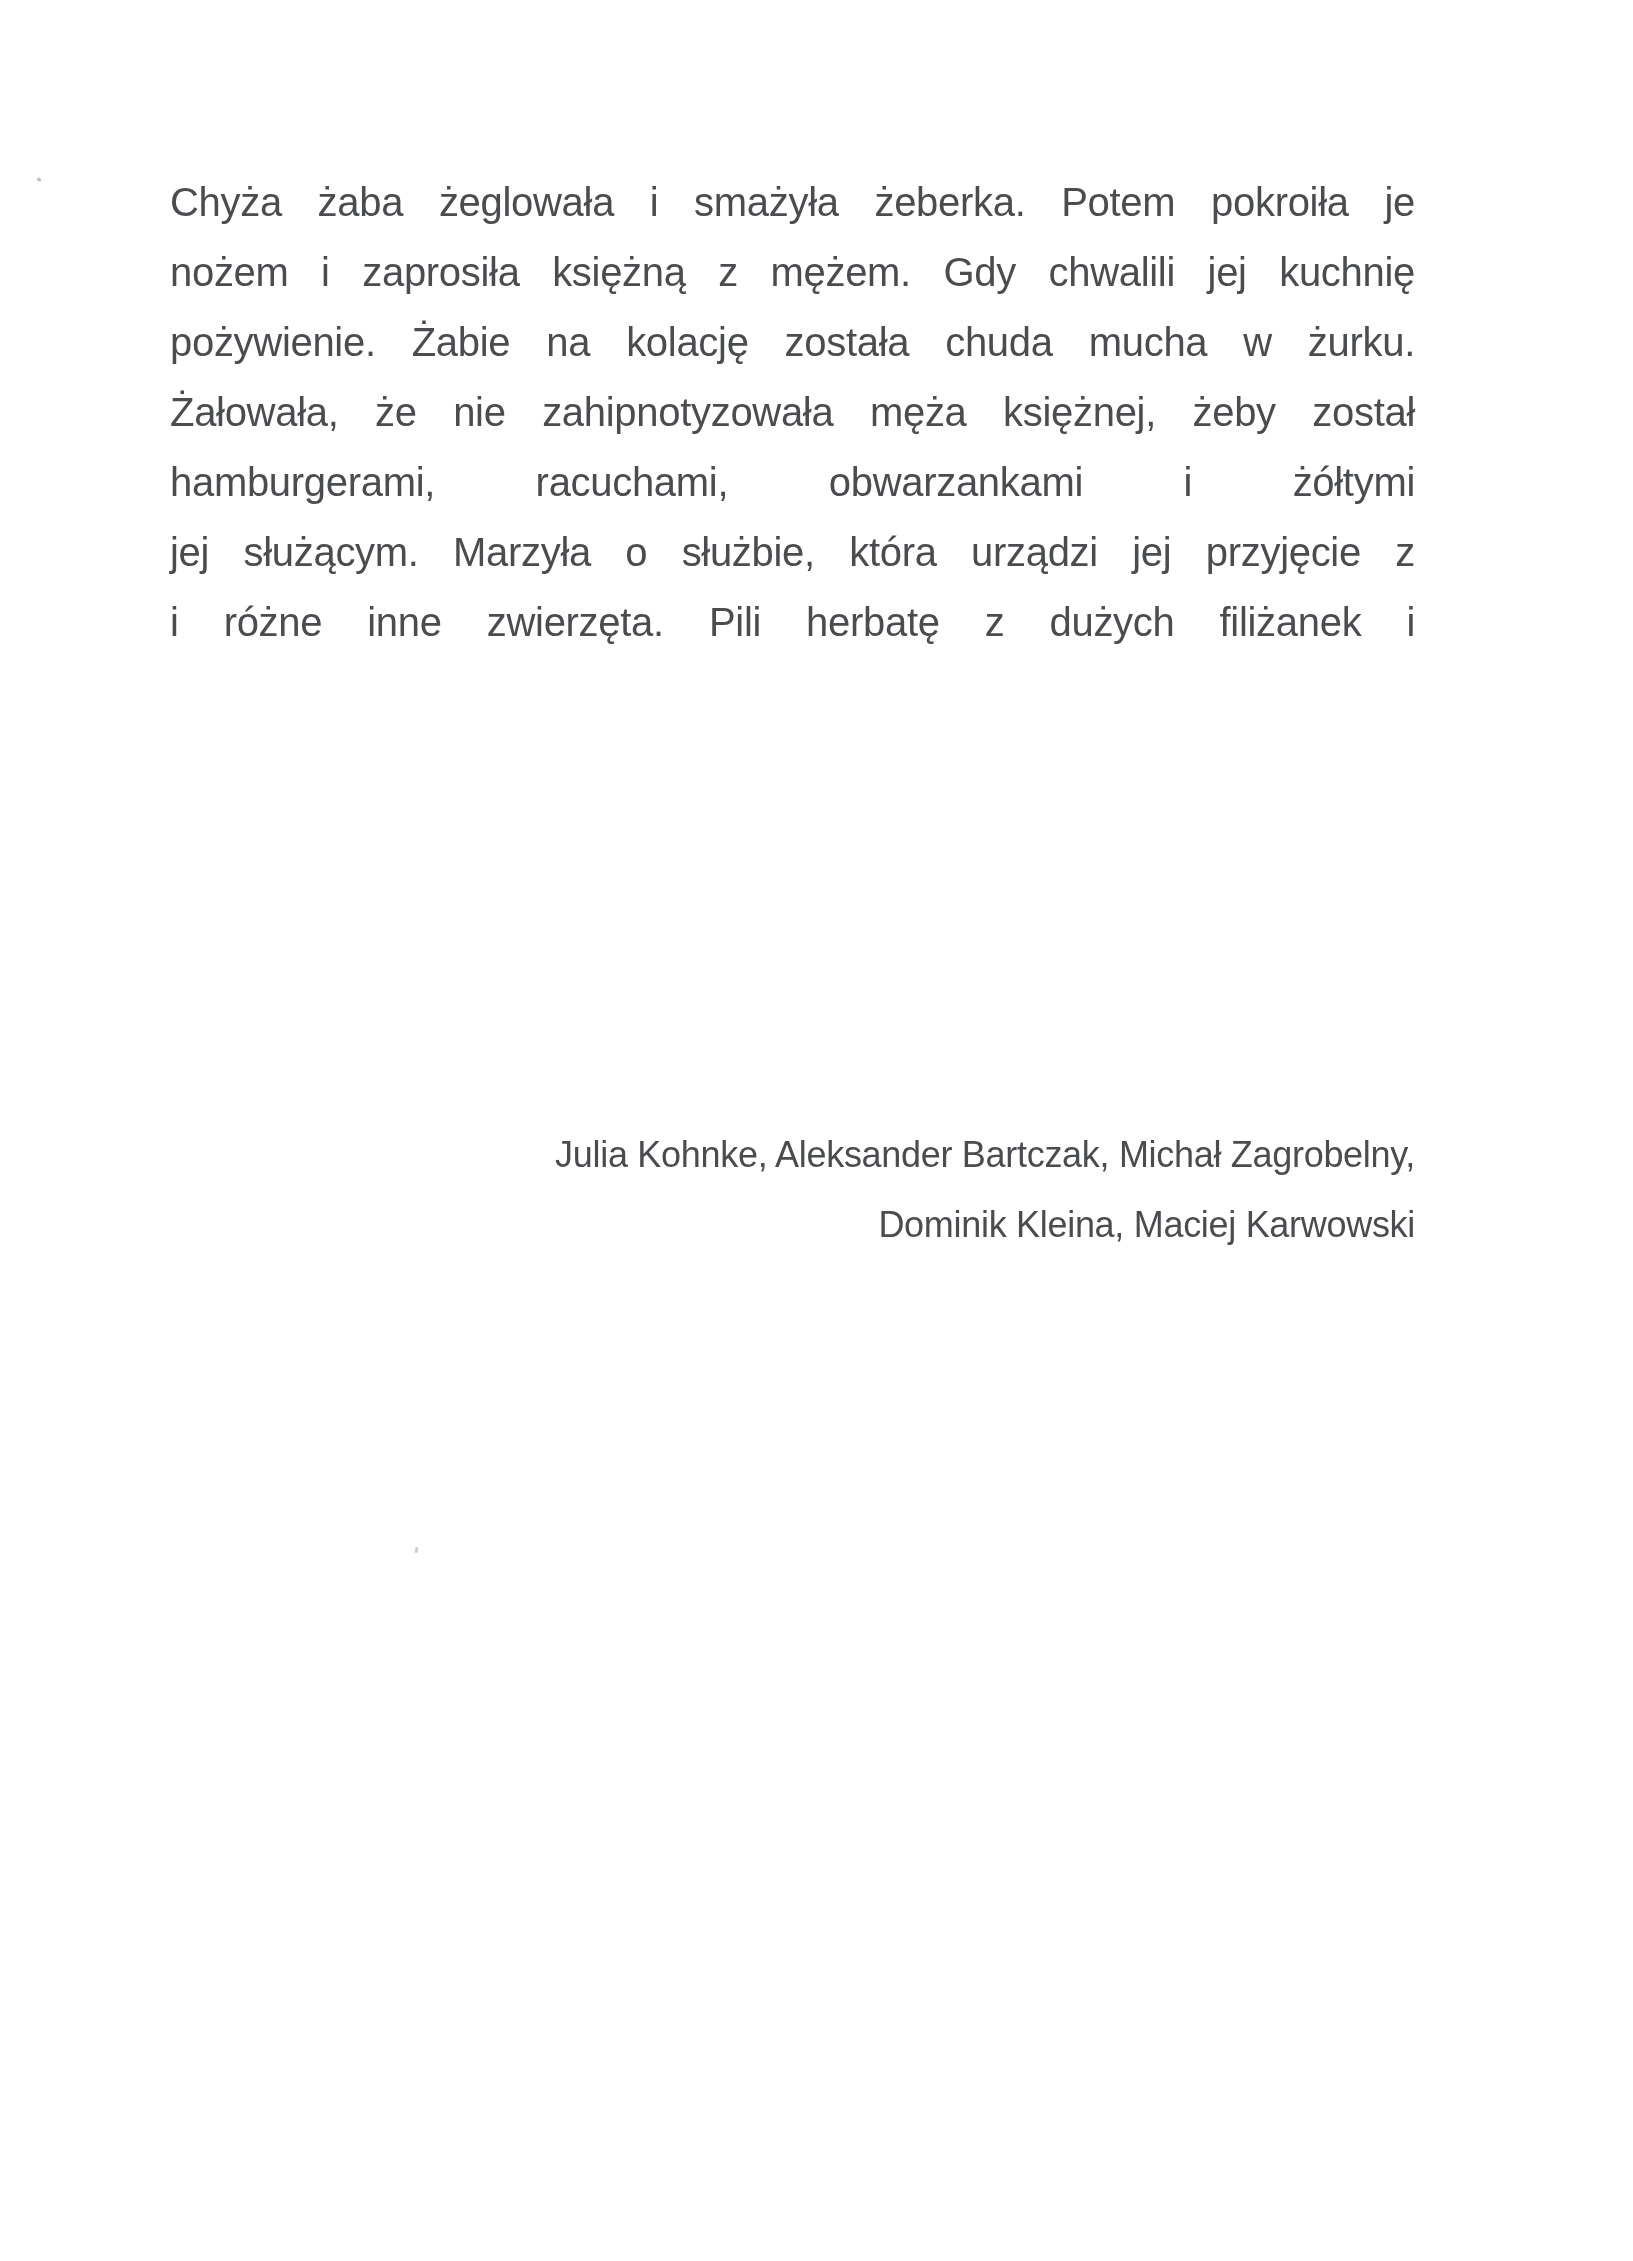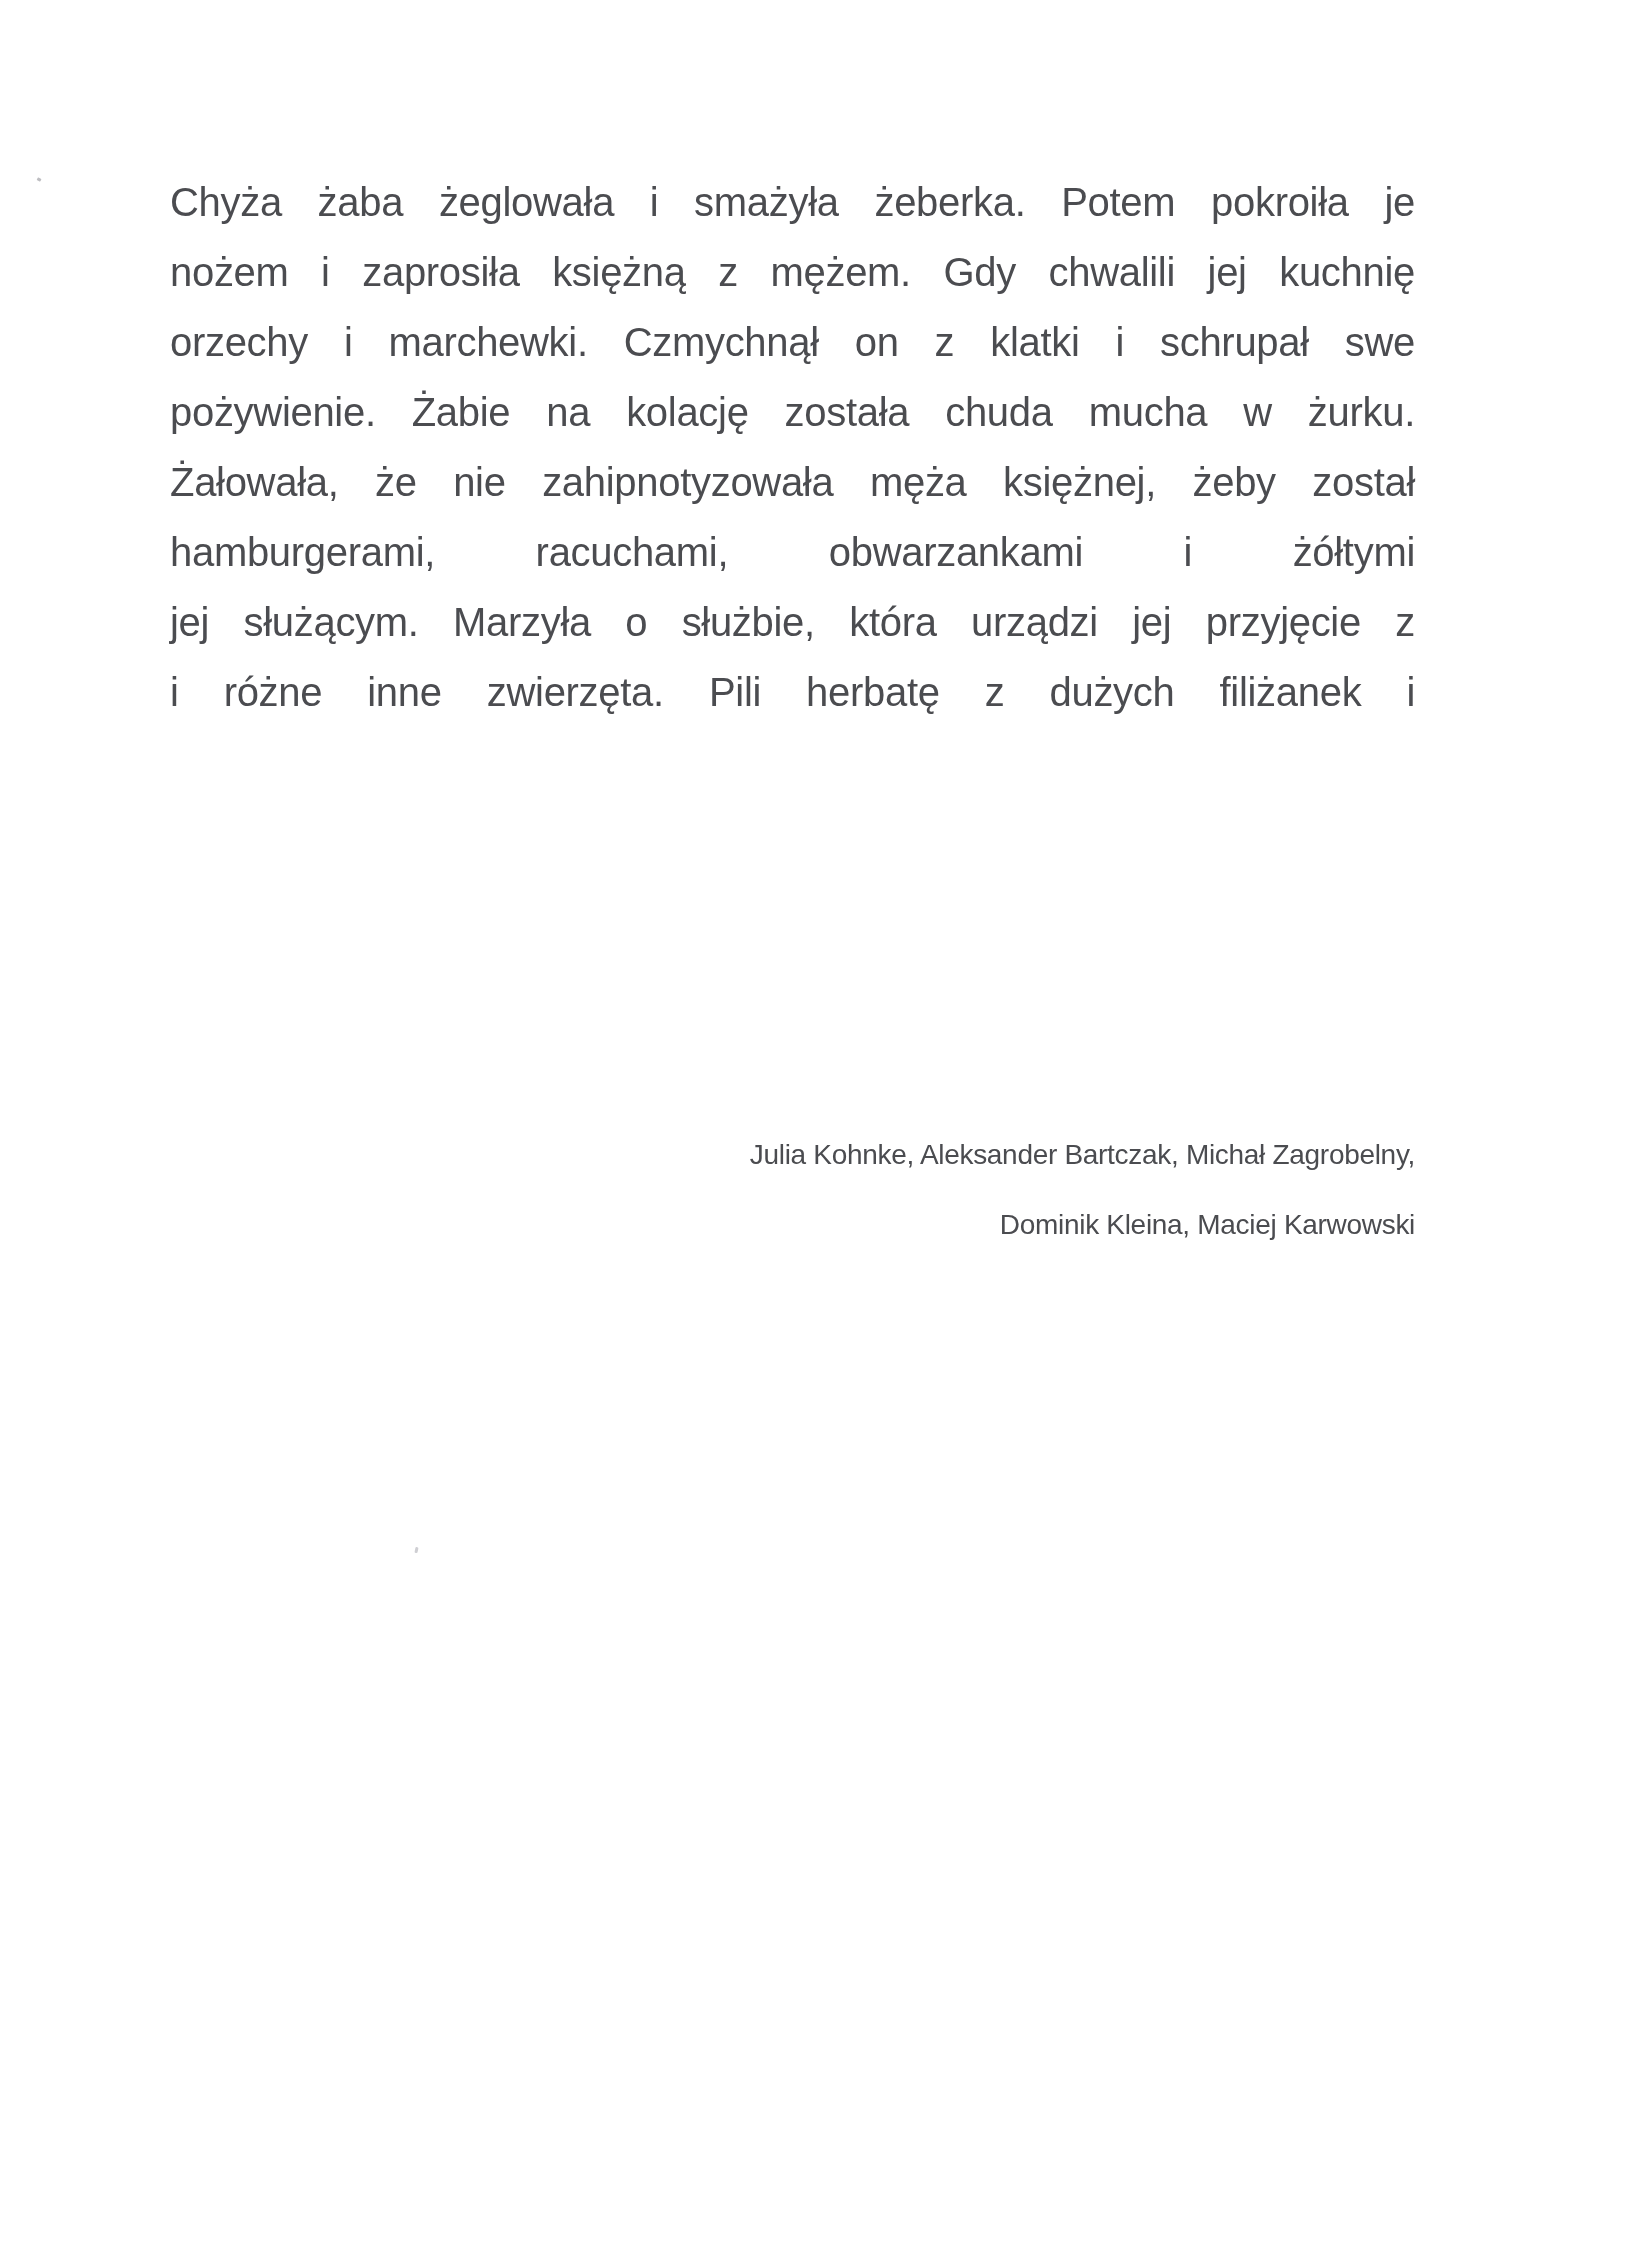--- a/index.html
+++ b/index.html
@@ -33,21 +33,21 @@
   }
   .story .line.last-line {
     text-align: left;
     text-align-last: left;
   }
   .authors {
     position: absolute;
     left: 170px;
     top: 1120px;
     width: 1245px;
-    font-size: 28px;
+    font-size: 36px;
     line-height: 70px;
     letter-spacing: -0.3px;
     text-align: right;
   }
   
   .speck-1 {
     position: absolute;
     left: 37px;
     top: 178px;
     width: 4px;
@@ -73,21 +73,20 @@
 <body>
 
 <div class="page">
 
   <div class="speck-1"></div>
   <div class="speck-2"></div>
 
   <div class="story">
     <div class="line">Chyża żaba żeglowała i smażyła żeberka. Potem pokroiła je</div>
     <div class="line">nożem i zaprosiła księżną z mężem. Gdy chwalili jej kuchnię</div>
-    <div class="line">orzechy i marchewki. Czmychnął on z klatki i schrupał swe</div>
     <div class="line">pożywienie. Żabie na kolację została chuda mucha w żurku.</div>
     <div class="line">Żałowała, że nie zahipnotyzowała męża księżnej, żeby został</div>
     <div class="line">hamburgerami, racuchami, obwarzankami i żółtymi</div>
     <div class="line">jej służącym. Marzyła o służbie, która urządzi jej przyjęcie z</div>
     <div class="line">i różne inne zwierzęta. Pili herbatę z dużych filiżanek i</div>
   </div>
 
   <div class="authors">
     <div class="authors-line">Julia Kohnke, Aleksander Bartczak, Michał Zagrobelny,</div>
     <div class="authors-line">Dominik Kleina, Maciej Karwowski</div>

